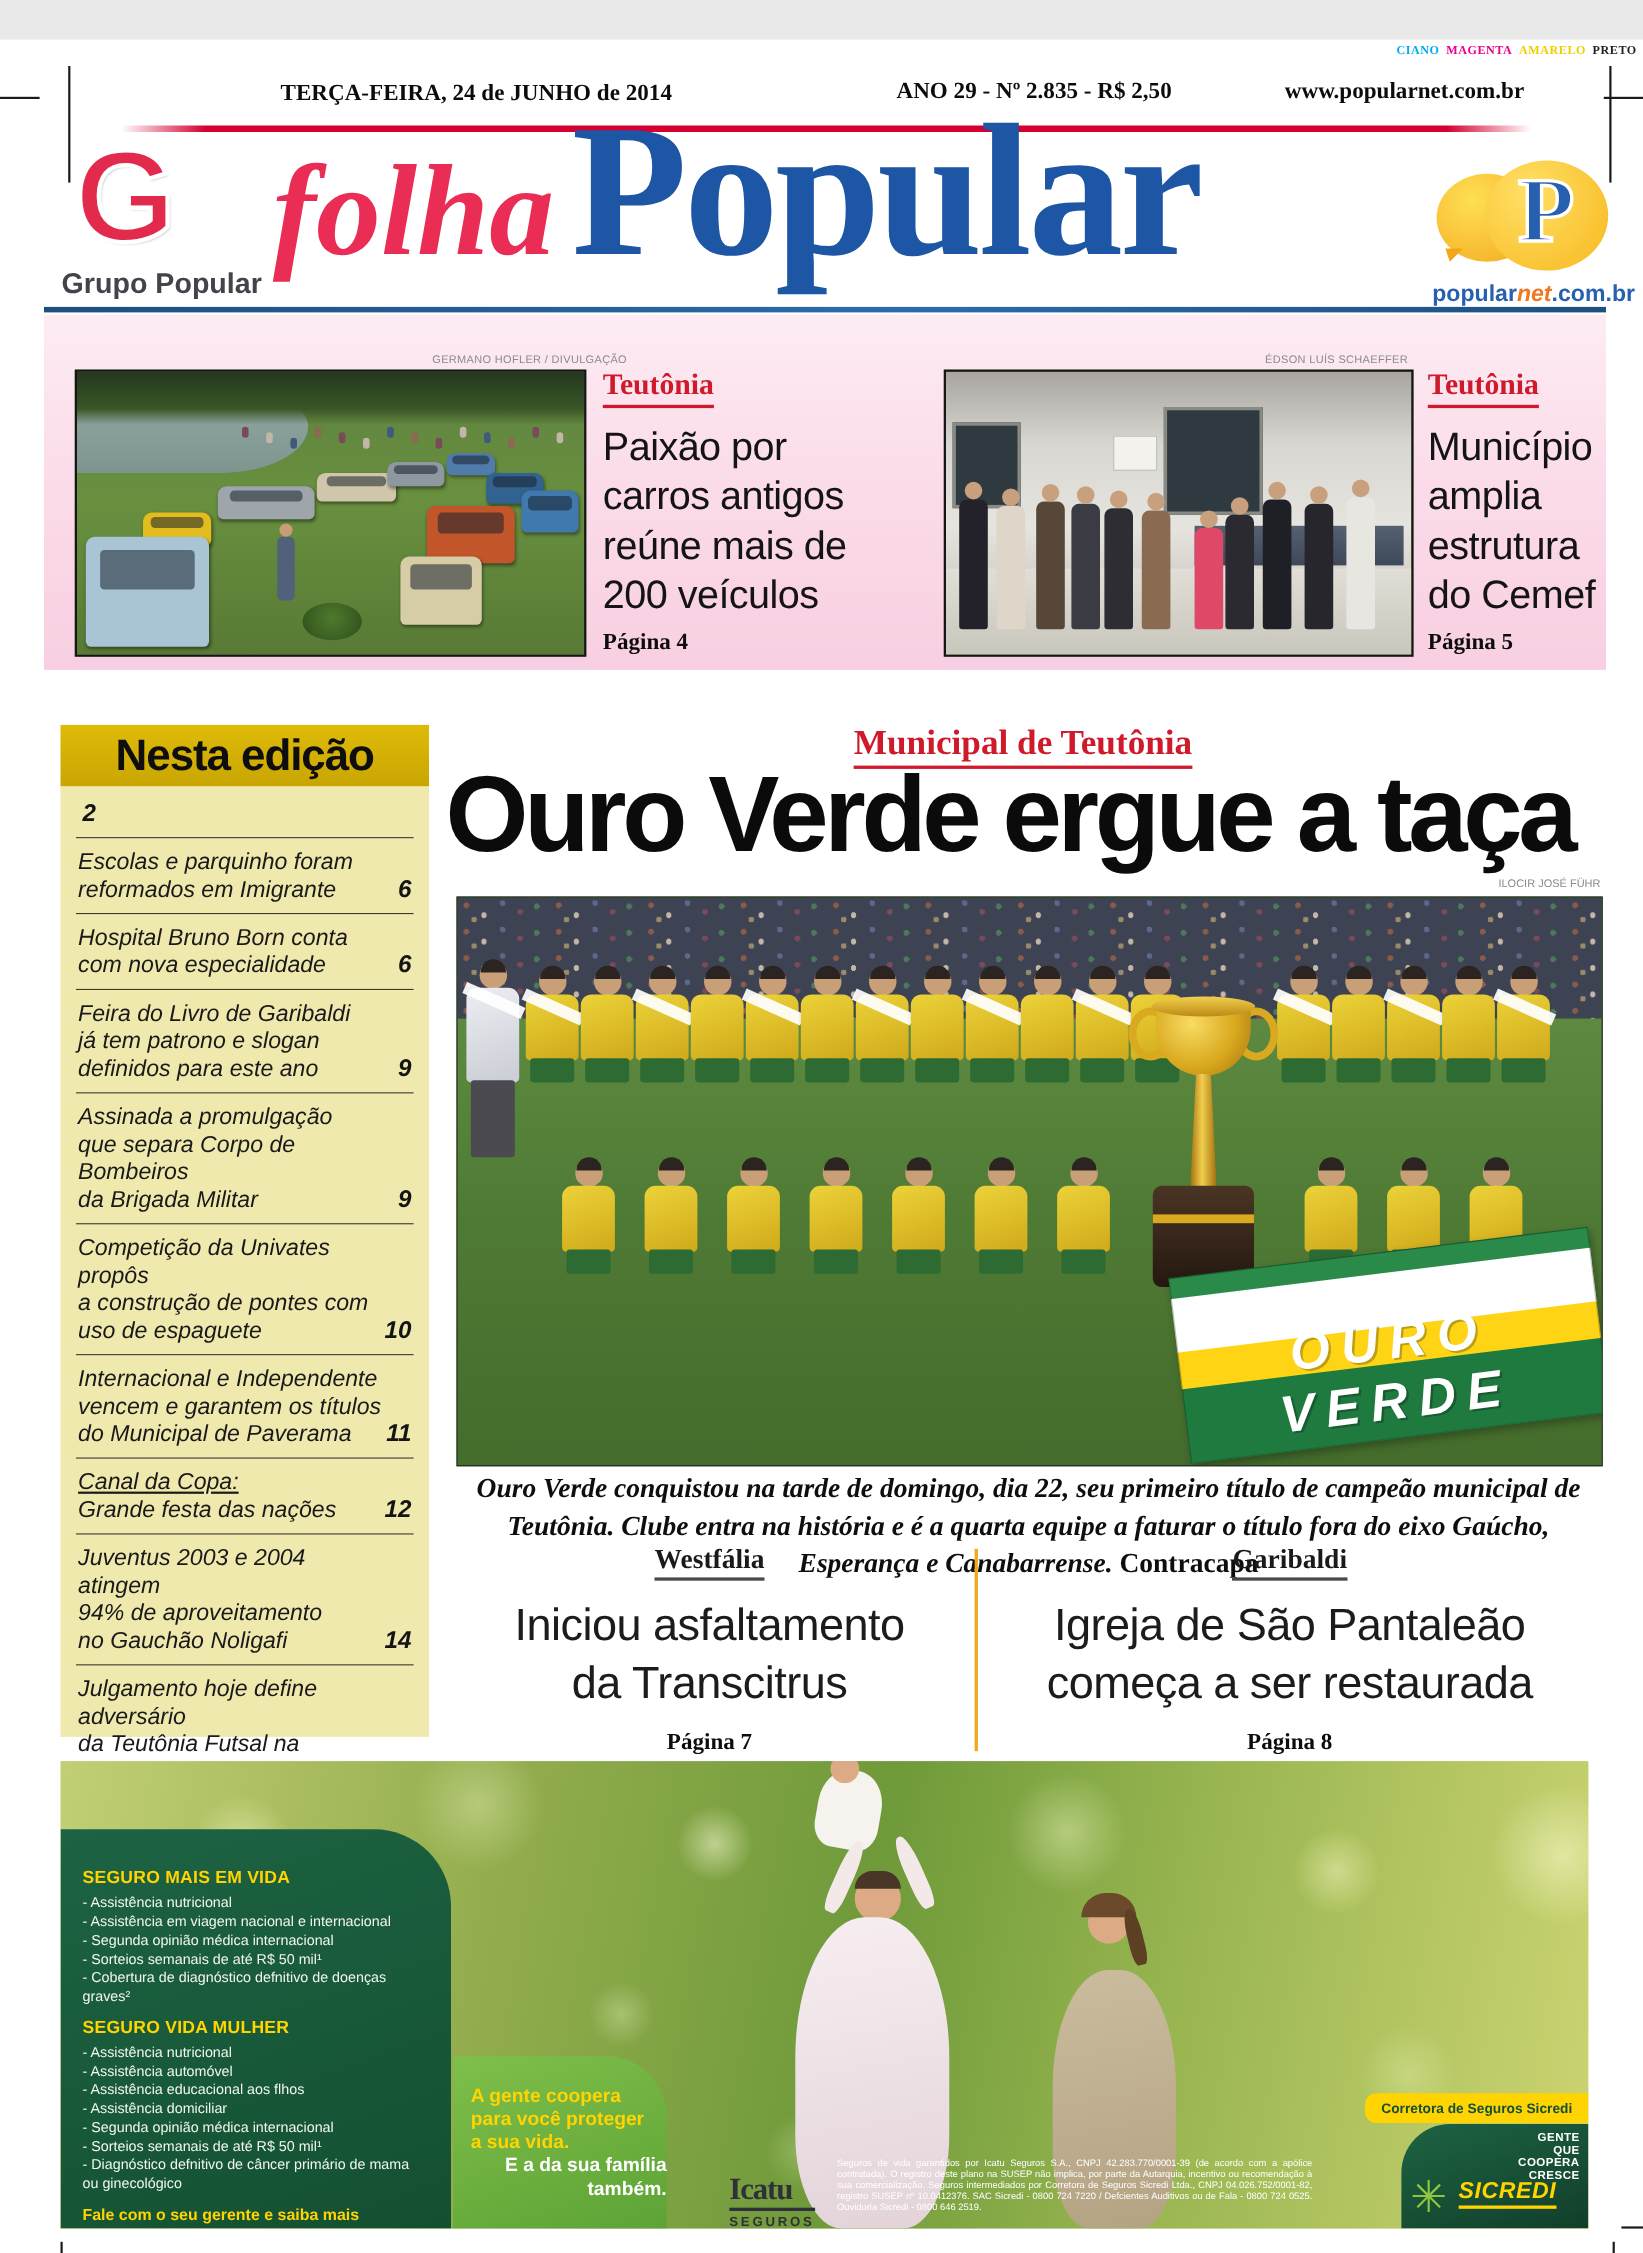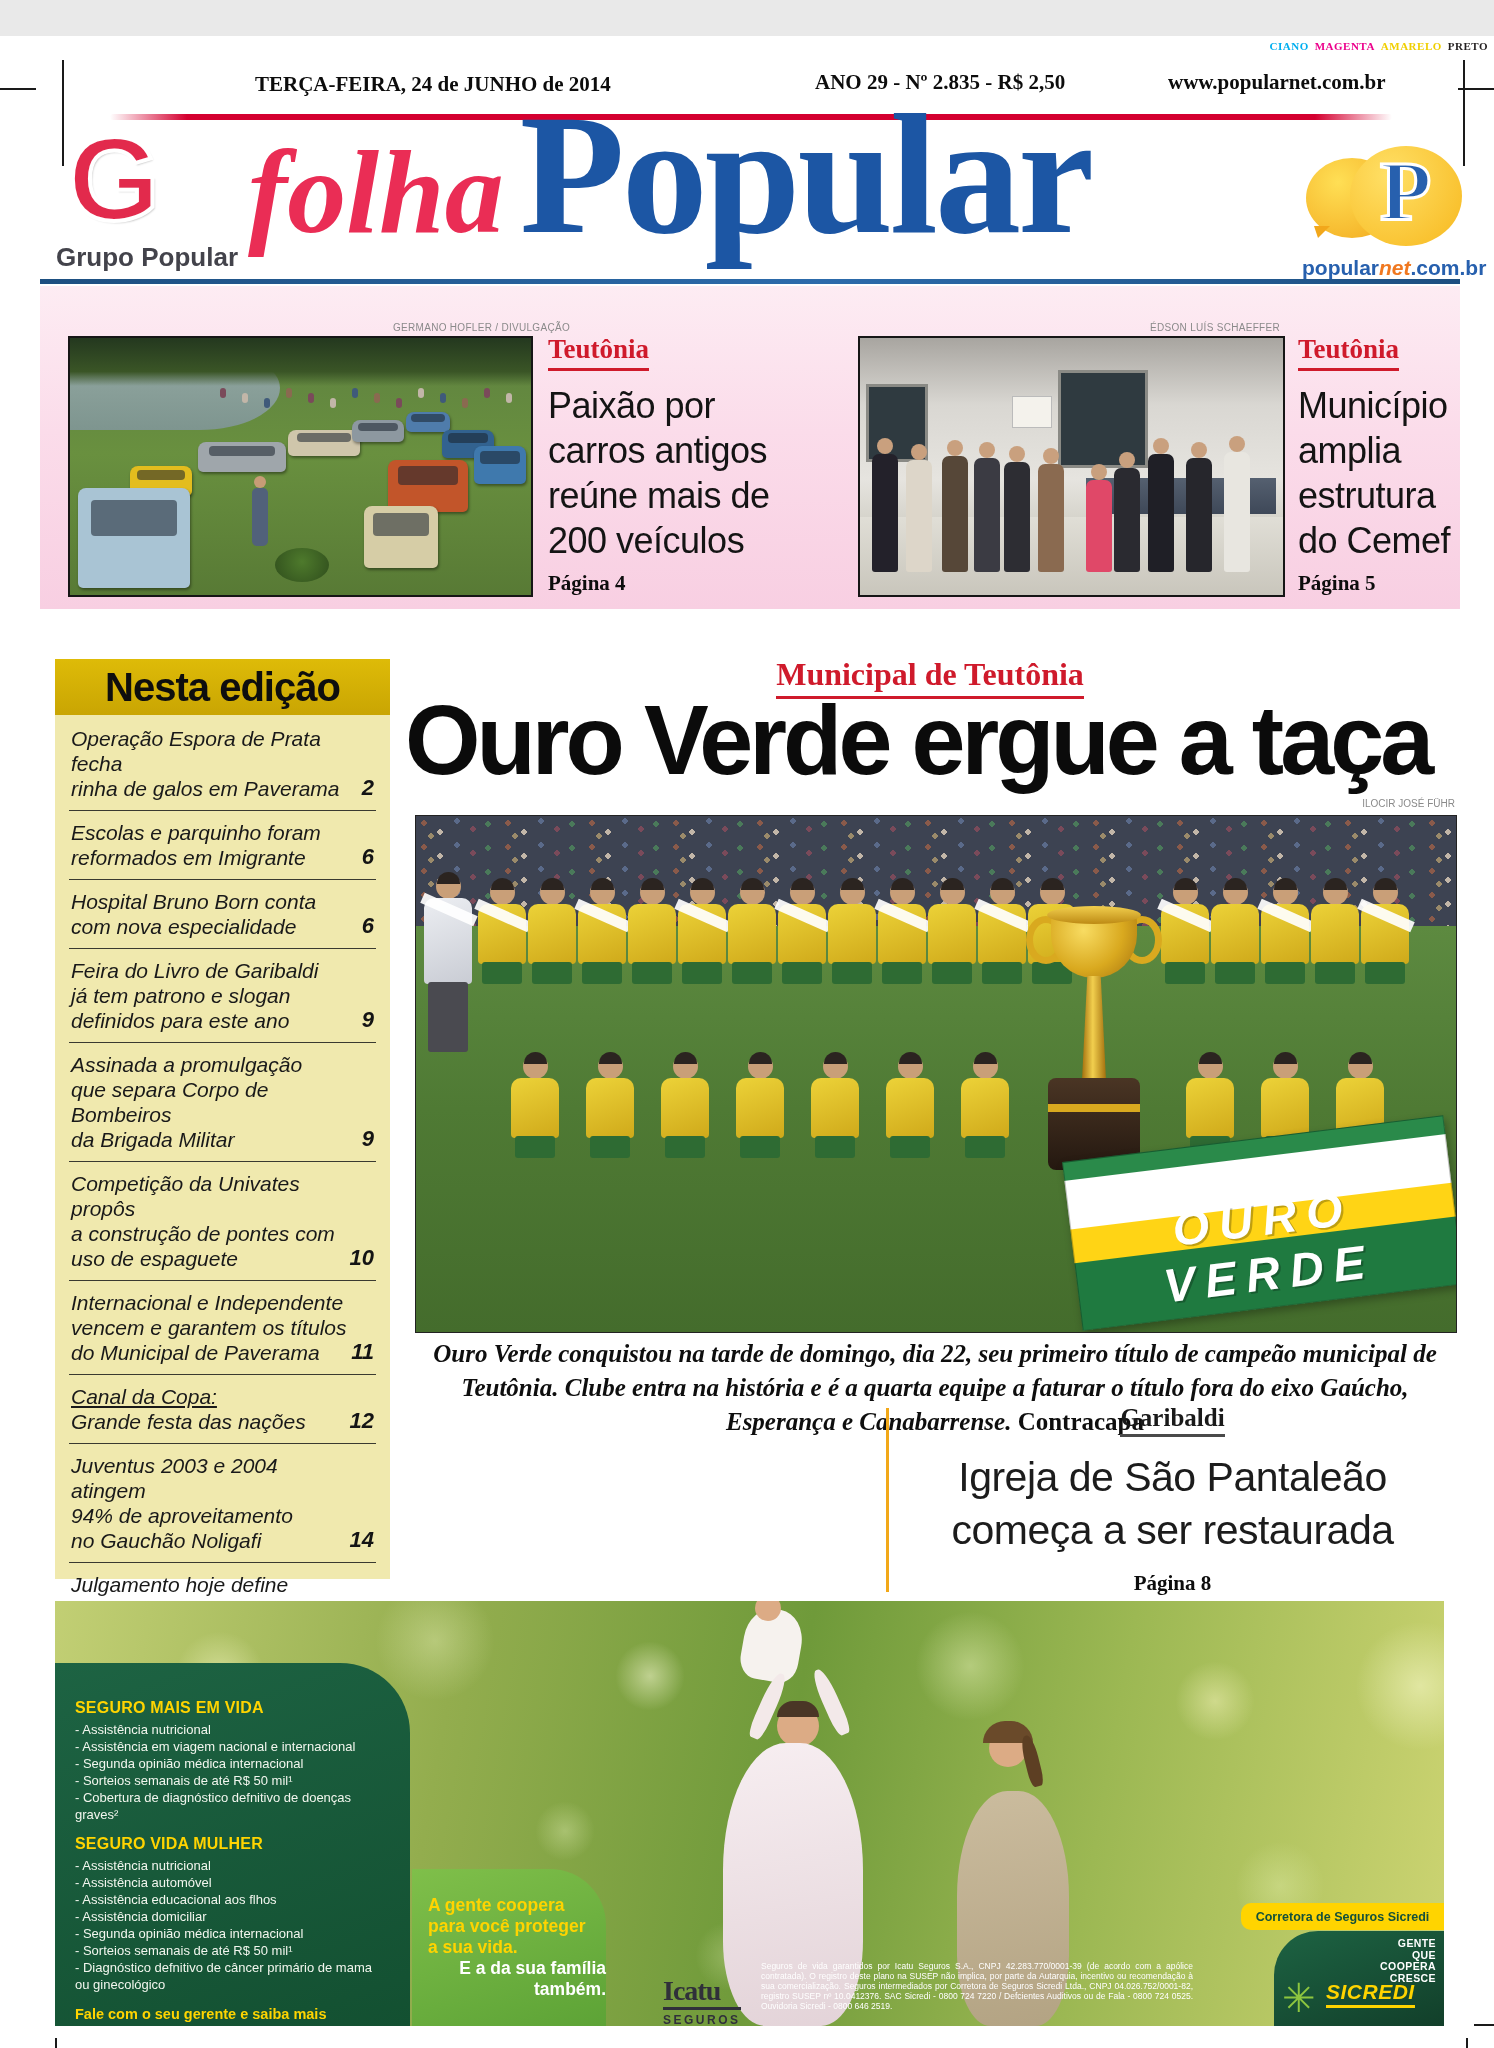--- a/index.html
+++ b/index.html
@@ -301,22 +301,20 @@
 amplia
 estrutura
 do Cemef</div>
       <div class="pagina" style="margin-top:8px;">Página 5</div>
     </div>
   </div>
 
   <div class="abs sb-head">Nesta edição</div>
   <div class="abs sb-body">
       <div class="sb-item">
-        <div class="sb-text">Operação Espora de Prata fecha
-rinha de galos em Paverama</div>
         <div class="sb-page">2</div>
       </div>
       <div class="sb-item">
         <div class="sb-text">Escolas e parquinho foram
 reformados em Imigrante</div>
         <div class="sb-page">6</div>
       </div>
       <div class="sb-item">
         <div class="sb-text">Hospital Bruno Born conta
 com nova especialidade</div>
@@ -538,20 +536,26 @@
     <div class="flag">
       <div class="flag-text">OURO VERDE</div>
     </div>
   </div>
 
   <div class="abs caption">
     <span>Ouro Verde conquistou na tarde de domingo, dia 22, seu primeiro título de campeão municipal de Teutônia. Clube entra na história e é a quarta equipe a faturar o título fora do eixo Gaúcho, Esperança e Canabarrense. </span><span class="cc">Contracapa</span>
   </div>
 
   <div class="abs divider"></div>
+  <div class="abs s-col" style="left:415px;top:1368px;width:460px;">
+    <span class="kicker-black">Westfália</span>
+    <div class="s-headline" style="margin-top:14px;">Iniciou asfaltamento
+da Transcitrus</div>
+    <div class="pagina" style="margin-top:14px;">Página 7</div>
+  </div>
   <div class="abs s-col" style="left:900px;top:1368px;width:545px;">
     <span class="kicker-black">Garibaldi</span>
     <div class="s-headline it" style="margin-top:14px;">Igreja de São Pantaleão
 começa a ser restaurada</div>
     <div class="pagina" style="margin-top:14px;">Página 8</div>
   </div>
 
   <div class="abs ad">
     <div id="bokeh">
         <div class="bokeh" style="left: 120px; top: 30px; width: 90px; height: 90px; background: radial-gradient(circle, rgba(255, 255, 210, 0.45), rgba(255, 255, 255, 0) 70%);"></div>

